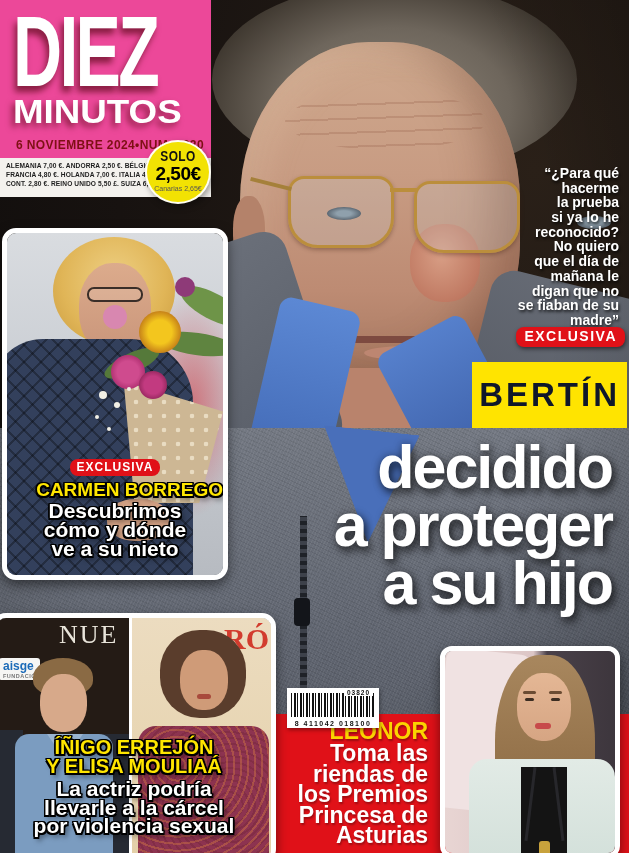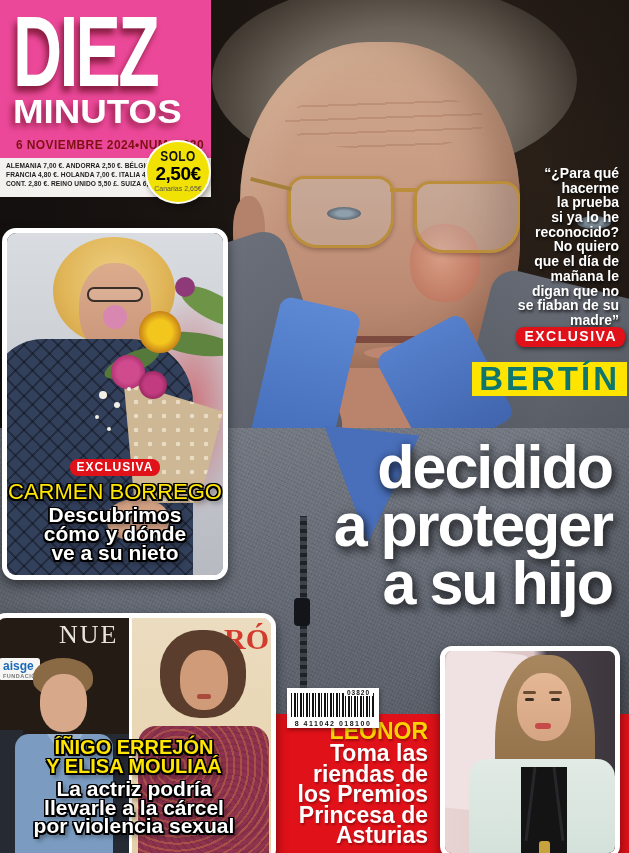--- a/index.html
+++ b/index.html
@@ -70,22 +70,22 @@
   .price-val{font-size:19px;font-weight:bold;color:#000;letter-spacing:-.5px;line-height:1;}
   .price-can{font-size:7px;color:#555;margin-top:2px;}
 
   
   .quote{right:10px;top:166px;width:160px;text-align:right;color:#fff;
      font-size:14px;font-weight:bold;line-height:1.05;text-shadow:1px 2px 3px rgba(0,0,0,.8);}
   .badge{display:inline-block;background:#e01118;color:#fff;font-weight:bold;border-radius:8px;}
   .badge-main{right:4px;top:327px;font-size:14px;letter-spacing:1.5px;padding:1px 8px 3px;box-shadow:1px 2px 4px rgba(0,0,0,.5);}
   .name-strips{right:2px;top:361px;text-align:right;}
   .name-strip{display:block;margin-top:1px;}
-  .name-strip span{display:inline-block;background:#ffe400;color:#0f766e;
-     font-size:33px;font-weight:bold;letter-spacing:3px;line-height:34px;padding:0 7px;}
+  .name-strip span{display:inline-block;background:#ffe400;color:#0f172a;
+     font-size:33px;font-weight:bold;letter-spacing:3px;line-height:34px;padding:16px 7px;}
   .headline{right:17px;top:438px;text-align:right;color:#fff;
      font-size:61px;font-weight:bold;letter-spacing:-2px;line-height:58px;
      text-shadow:0 0 8px rgba(0,0,0,.35), 3px 5px 9px rgba(0,0,0,.6);}
 
   
   .stroke{text-shadow:-1.5px -1.5px 0 #000,1.5px -1.5px 0 #000,-1.5px 1.5px 0 #000,1.5px 1.5px 0 #000,
      0 -1.5px 0 #000,0 1.5px 0 #000,-1.5px 0 0 #000,1.5px 0 0 #000,3px 4px 5px rgba(0,0,0,.55);}
 
   
   .card{border:5px solid #fff;border-radius:14px;box-shadow:0 5px 12px rgba(0,0,0,.5);overflow:hidden;}
@@ -103,21 +103,21 @@
      background-image:repeating-linear-gradient(45deg, rgba(0,0,0,.3) 0 2px, rgba(0,0,0,0) 2px 12px),
        repeating-linear-gradient(-45deg, rgba(0,0,0,.3) 0 2px, rgba(0,0,0,0) 2px 12px);}
   .bq-leaf{background:#5f8440;border-radius:50%;}
   .bq-wrap{left:108px;top:148px;width:108px;height:122px;
      clip-path:polygon(8% 0,100% 25%,78% 100%,18% 100%);
      background-color:#cdb794;background-image:radial-gradient(#e9dcc2 2px, rgba(0,0,0,0) 2.6px);background-size:14px 14px;}
   .bq-f{border-radius:50%;}
   .carmen-hands{left:100px;top:266px;width:62px;height:42px;border-radius:45%;background:#d2a184;}
   .carmen-overlay{left:0;right:0;top:224px;text-align:center;}
   .badge-sm{font-size:12px;letter-spacing:1px;padding:1px 7px 2px;}
-  .carmen-name{margin-top:3px;font-size:22px;font-weight:normal;color:#ffe600;letter-spacing:0;}
+  .carmen-name{margin-top:3px;font-size:19px;font-weight:bold;color:#ffe600;letter-spacing:0;text-align:right;}
   .carmen-line{font-size:21px;font-weight:bold;color:#fff;line-height:19px;}
 
   .errejon-card{left:-8px;top:613px;width:284px;height:250px;}
   .errejon-photos{position:absolute;inset:0;display:flex;gap:3px;background:#fff;}
   .ph-err{position:relative;width:132px;background:#241b15;overflow:hidden;}
   .err-poster{left:62px;top:2px;font-family:"Liberation Serif",serif;font-size:26px;color:#e8e4da;letter-spacing:2px;}
   .err-logo{left:2px;top:40px;background:#f6f6f4;border-radius:3px;padding:1px 4px;font-size:12px;font-weight:bold;color:#1c6bb8;}
   .err-logo small{display:block;font-size:5.5px;color:#777;font-weight:bold;letter-spacing:.5px;}
   .err-red{left:-6px;bottom:28px;width:46px;height:90px;background:#bf2a2e;transform:rotate(14deg);}
   .err-hair{left:36px;top:40px;width:60px;height:38px;border-radius:50% 50% 40% 40%;background:#8a6a44;}

